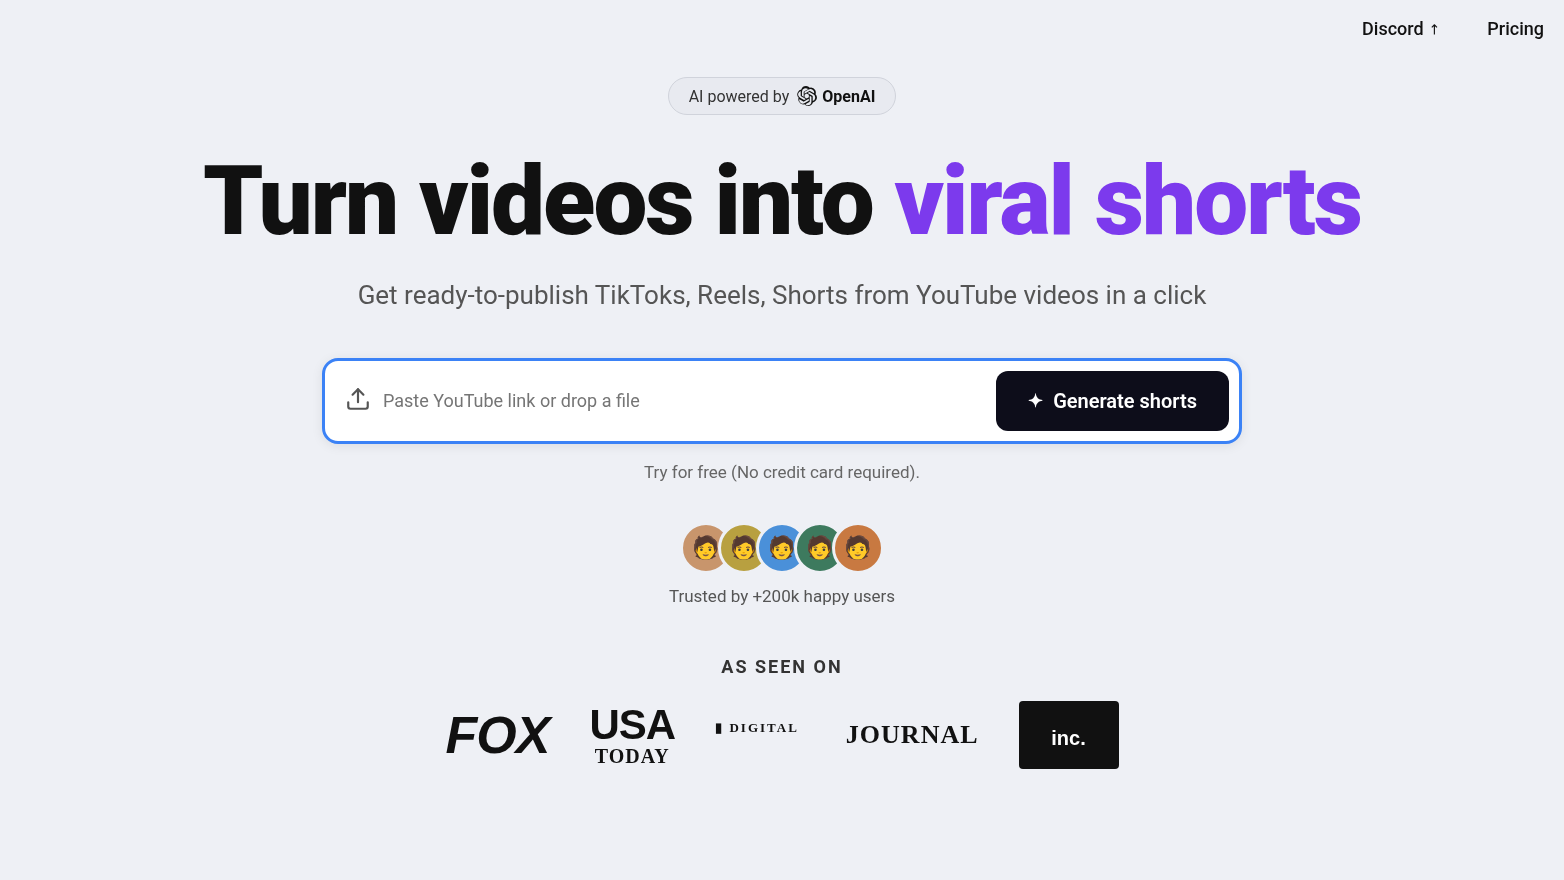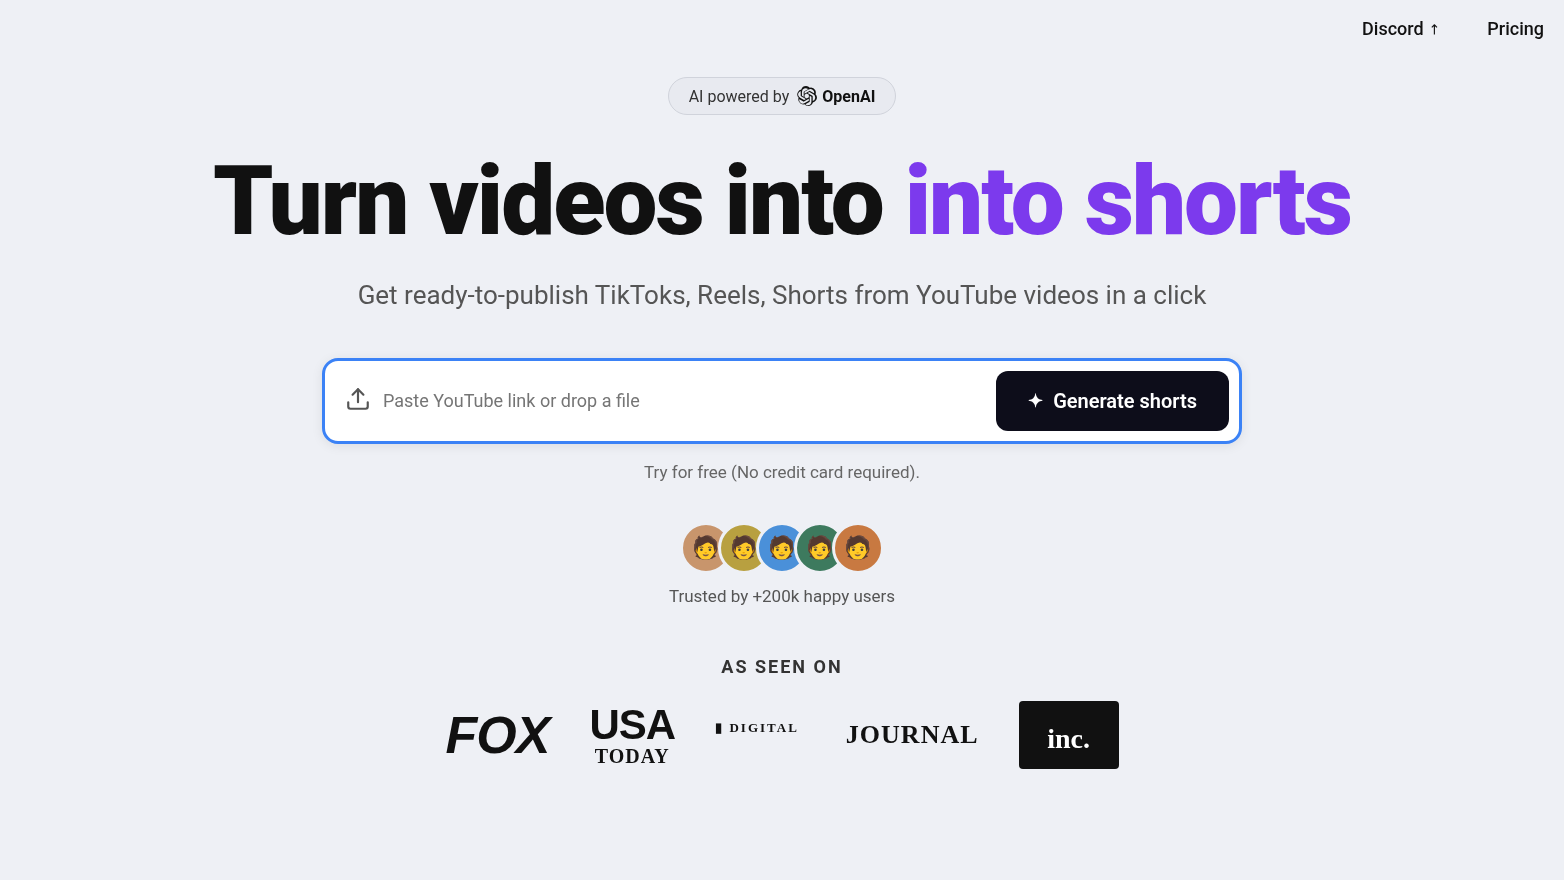--- a/index.html
+++ b/index.html
@@ -262,23 +262,23 @@
       height: 68px;
       background: #111;
       display: flex;
       align-items: center;
       justify-content: center;
       border-radius: 4px;
     }
 
     .logo-box-inner {
       color: #fff;
-      font-size: 28px;
+      font-size: 20px;
       font-weight: 900;
-      font-family: Liberation Serif, serif;
+      font-family: Liberation Sans, sans-serif;
       margin-top: 8px;
     }
   </style>
 </head>
 <body>
 
 <nav class="nav">
   <a class="nav-link">
     <span>Discord</span>
     <span class="arrow">↗</span>
@@ -295,21 +295,21 @@
     <span class="openai-logo">
 
       <svg class="openai-icon" viewBox="0 0 24 24" fill="none" xmlns="http://www.w3.org/2000/svg">
         <path d="M22.282 9.82a5.923 5.923 0 0 0-.512-4.923 6.003 6.003 0 0 0-6.44-2.87 5.926 5.926 0 0 0-4.467-1.994 6.003 6.003 0 0 0-5.719 4.156 5.927 5.927 0 0 0-3.953 2.868 6.004 6.004 0 0 0 .74 7.032 5.922 5.922 0 0 0 .511 4.923 6.003 6.003 0 0 0 6.44 2.871 5.925 5.925 0 0 0 4.468 1.994 6.003 6.003 0 0 0 5.719-4.156 5.927 5.927 0 0 0 3.953-2.868 6.003 6.003 0 0 0-.74-7.033zm-9.45 13.204a4.457 4.457 0 0 1-2.86-1.037l.141-.08 4.742-2.738a.78.78 0 0 0 .395-.683v-6.69l2.004 1.157a.072.072 0 0 1 .04.055v5.533a4.494 4.494 0 0 1-4.462 4.483zm-9.586-4.124a4.457 4.457 0 0 1-.533-3.005l.142.085 4.741 2.738a.78.78 0 0 0 .789 0l5.789-3.342v2.315a.073.073 0 0 1-.029.063l-4.792 2.768a4.494 4.494 0 0 1-6.107-1.622zM2.1 7.896a4.457 4.457 0 0 1 2.328-1.96v5.628a.78.78 0 0 0 .394.682l5.789 3.342-2.004 1.157a.073.073 0 0 1-.07.008L3.79 13.99A4.494 4.494 0 0 1 2.1 7.896zm16.44 3.858L12.75 8.41l2.004-1.156a.073.073 0 0 1 .07-.008l4.747 2.741a4.494 4.494 0 0 1-.697 8.11v-5.628a.78.78 0 0 0-.394-.715zm1.993-2.995-.141-.085-4.742-2.738a.783.783 0 0 0-.789 0L9.072 9.278V6.963a.073.073 0 0 1 .029-.063l4.791-2.767a4.494 4.494 0 0 1 6.641 4.654zm-12.558 4.13l-2.004-1.157a.073.073 0 0 1-.04-.055V7.144a4.494 4.494 0 0 1 7.372-3.448l-.142.08-4.741 2.738a.783.783 0 0 0-.395.683v6.69zm1.088-2.35l2.578-1.49 2.578 1.487v2.973l-2.578 1.487-2.578-1.487V11.54z" fill="#111"></path>
       </svg>
       <span>OpenAI</span>
     </span>
   </div>
 
   <h1 class="headline">
-    <span>Turn videos into </span><span class="purple">into shorts</span>
+    <span>Turn videos into </span><span class="purple">viral shorts</span>
   </h1>
 
   <p class="subheadline">Get ready-to-publish TikToks, Reels, Shorts from YouTube videos in a click</p>
 
   <div class="input-row">
     <span class="upload-icon">
       <svg viewBox="0 0 24 24" fill="none" stroke="currentColor" stroke-width="2" stroke-linecap="round" stroke-linejoin="round">
         <path d="M21 15v4a2 2 0 0 1-2 2H5a2 2 0 0 1-2-2v-4"></path>
         <polyline points="17 8 12 3 7 8"></polyline>
         <line x1="12" y1="3" x2="12" y2="15"></line>

